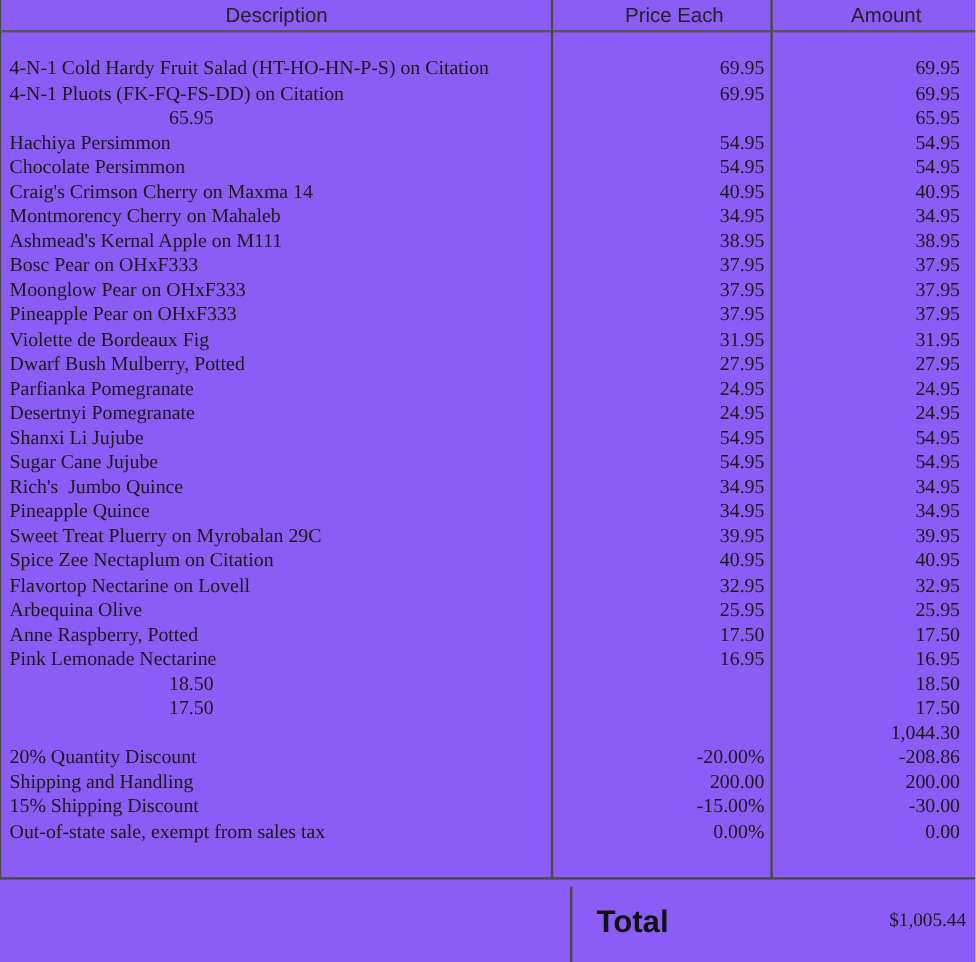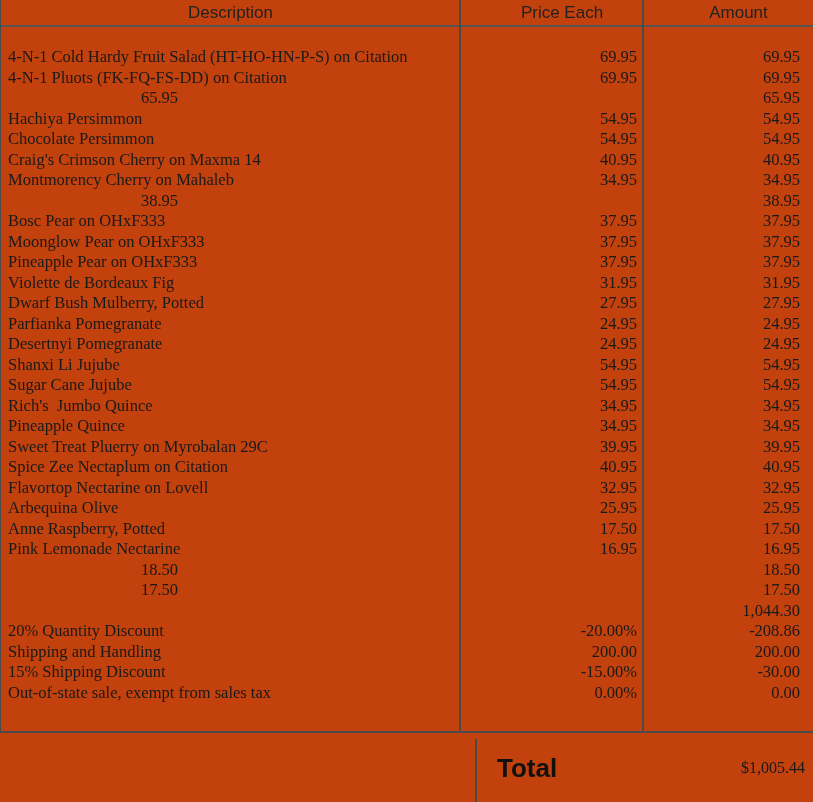--- a/index.html
+++ b/index.html
@@ -1,17 +1,17 @@
 <!DOCTYPE html>
 <html><head>
 <meta charset="utf-8">
 <style>
   html,body { margin:0; padding:0; background:#ffffff; }
   .page {
-    position:relative; width:813px; height:802px; background:#c2410c;
+    position:relative; width:813px; height:802px; background:#8b5cf6;
     overflow:hidden; font-family:"Liberation Serif", serif; color:#1a1a1a;
   }
   
   .invoice-table {
     position:absolute; left:0; top:0; width:813px; height:733px;
     box-sizing:border-box;
     border-left:1px solid #4a4a4a;
     border-bottom:2px solid #4a4a4a;
   }
   .vline {
@@ -99,20 +99,21 @@
     <div class="c c-desc">Craig's Crimson Cherry on Maxma 14</div>
     <div class="c c-price">40.95</div>
     <div class="c c-amt">40.95</div>
   </div>
         <div class="row">
     <div class="c c-desc">Montmorency Cherry on Mahaleb</div>
     <div class="c c-price">34.95</div>
     <div class="c c-amt">34.95</div>
   </div>
         <div class="row">
+    <div class="c c-desc">Ashmead's Kernal Apple on M111</div>
     <div class="c c-price">38.95</div>
     <div class="c c-amt">38.95</div>
   </div>
         <div class="row">
     <div class="c c-desc">Bosc Pear on OHxF333</div>
     <div class="c c-price">37.95</div>
     <div class="c c-amt">37.95</div>
   </div>
         <div class="row">
     <div class="c c-desc">Moonglow Pear on OHxF333</div>

